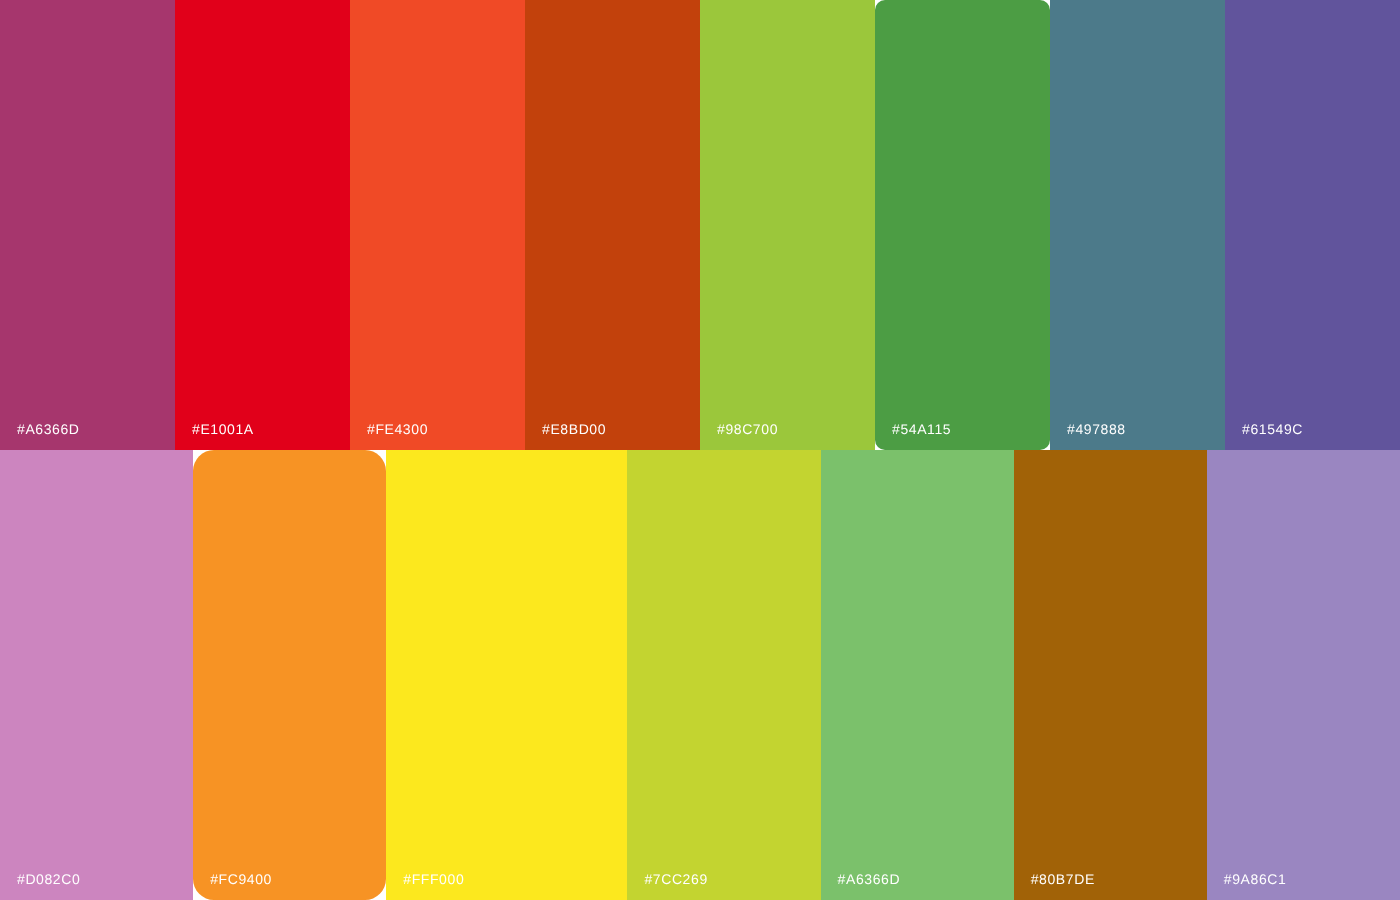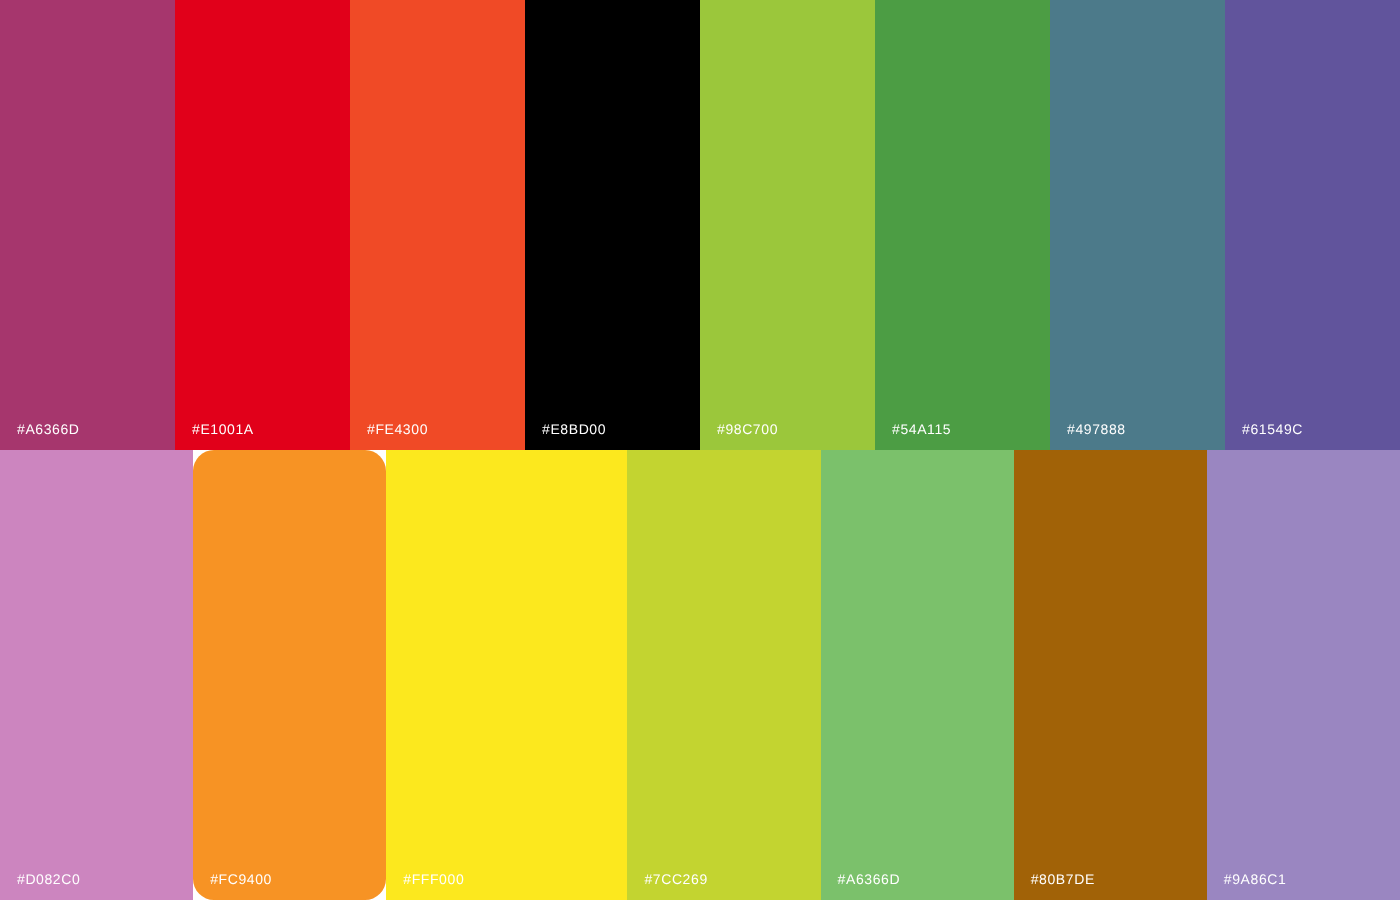--- a/index.html
+++ b/index.html
@@ -56,27 +56,27 @@
   <div class="palette-row">
     <div class="swatch" style="background-color: rgb(166, 54, 109);">
       <span class="swatch-label">#A6366D</span>
     </div>
     <div class="swatch" style="background-color: rgb(225, 0, 26); text-align: right;">
       <span class="swatch-label">#E1001A</span>
     </div>
     <div class="swatch" style="background-color: rgb(240, 74, 38);">
       <span class="swatch-label">#FE4300</span>
     </div>
-    <div class="swatch" style="background-color: #000000;">
+    <div class="swatch" style="background-color: #c2410c;">
       <span class="swatch-label">#E8BD00</span>
     </div>
     <div class="swatch" style="background-color: rgb(155, 199, 59);">
       <span class="swatch-label">#98C700</span>
     </div>
-    <div class="swatch" style="background-color: rgb(76, 157, 68);">
+    <div class="swatch" style="background-color: rgb(76, 157, 68); border-radius: 10px;">
       <span class="swatch-label">#54A115</span>
     </div>
     <div class="swatch" style="background-color: rgb(76, 122, 138);">
       <span class="swatch-label">#497888</span>
     </div>
     <div class="swatch" style="background-color: rgb(97, 84, 156);">
       <span class="swatch-label">#61549C</span>
     </div>
   </div>
 

